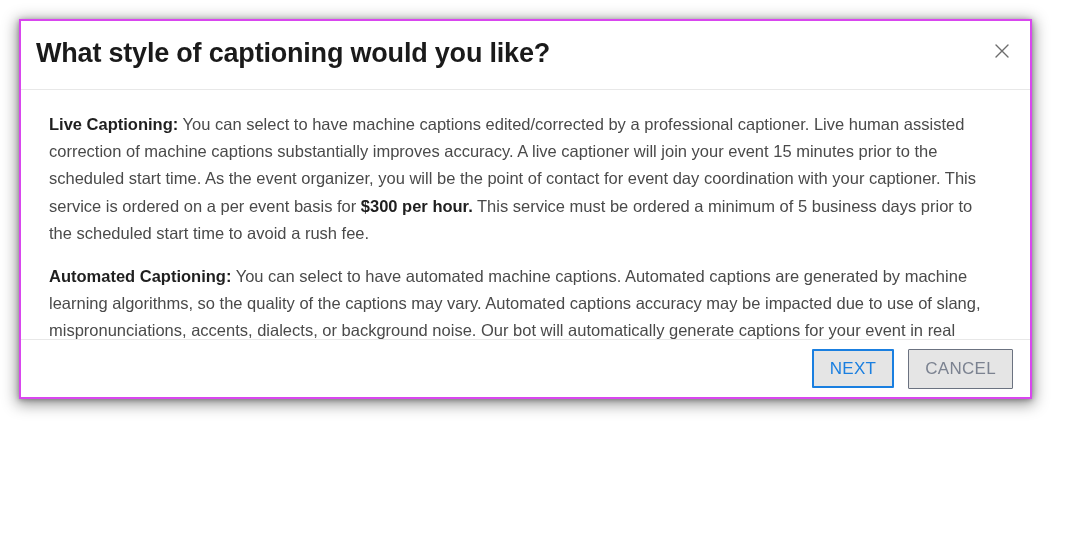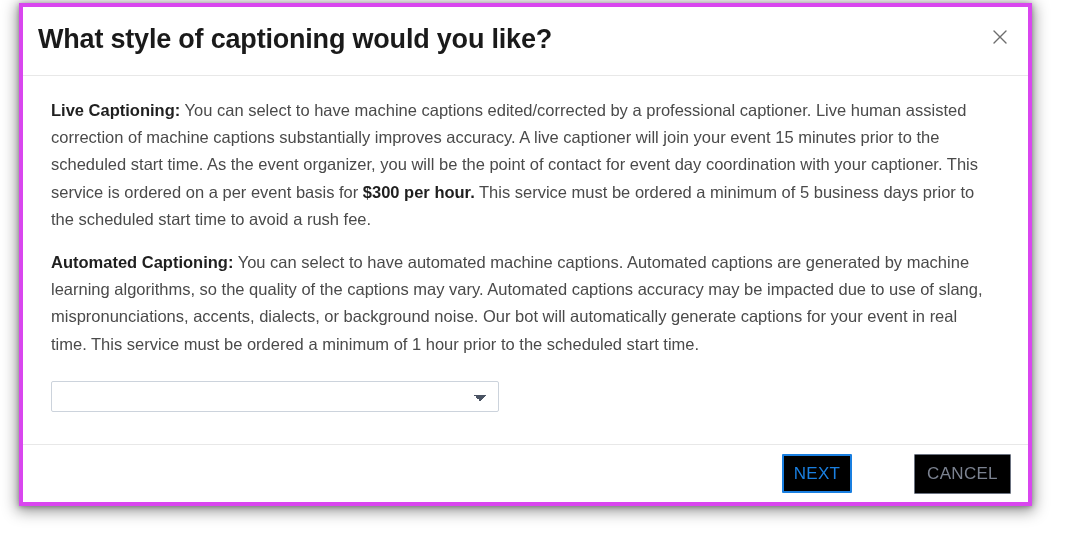--- a/index.html
+++ b/index.html
@@ -19,25 +19,25 @@
     position: relative;
     width: 1067px;
     height: 552px;
     background: #ffffff;
   }
 
   
   .dialog {
     position: absolute;
     left: 19px;
-    top: 3px;
+    top: 19px;
     width: 1013px;
-    height: 503px;
-    background: #ffffff;
-    border: 4px solid #d946ef;
+    height: 380px;
+    background: #ffffff;
+    border: 2px solid #d946ef;
     box-sizing: border-box;
     box-shadow: 0 3px 14px 2px rgba(0,0,0,0.42),
                 0 1px 5px 0 rgba(0,0,0,0.30);
     display: flex;
     flex-direction: column;
   }
 
   
   .dialog-header {
     position: relative;
@@ -146,31 +146,30 @@
     align-items: center;
     justify-content: flex-end;
     padding-right: 17px;
     box-sizing: border-box;
   }
 
   .btn {
     font-family: "Liberation Sans", sans-serif;
     font-size: 17px;
     letter-spacing: 0.3px;
-    background: #000000;
-    padding: 0 4px;
+    background: #e5e5e5;
+    padding: 0 16px;
     height: 39px;
     min-width: 70px;
     box-sizing: border-box;
     cursor: pointer;
     display: inline-flex;
     align-items: center;
     justify-content: center;
     border-radius: 1px;
-    margin-left: 48px;
   }
   .btn-next {
     border: 2px solid #1a7fe0;
     color: #1a7fe0;
     margin-right: 14px;
   }
   .btn-cancel {
     border: 1px solid #6b7280;
     color: #7b8290;
     height: 40px;

